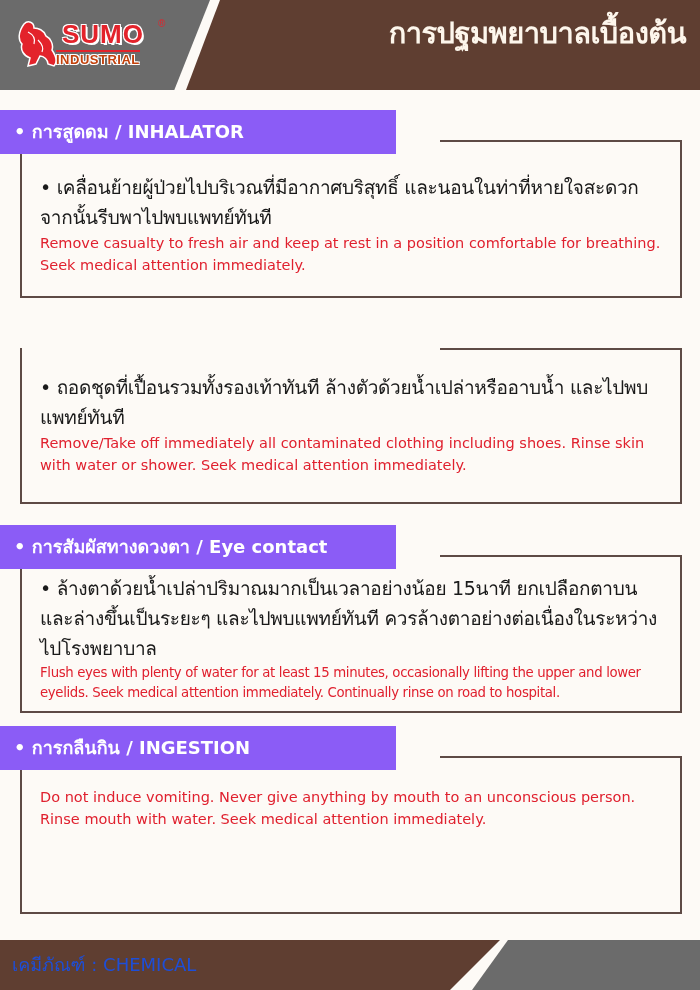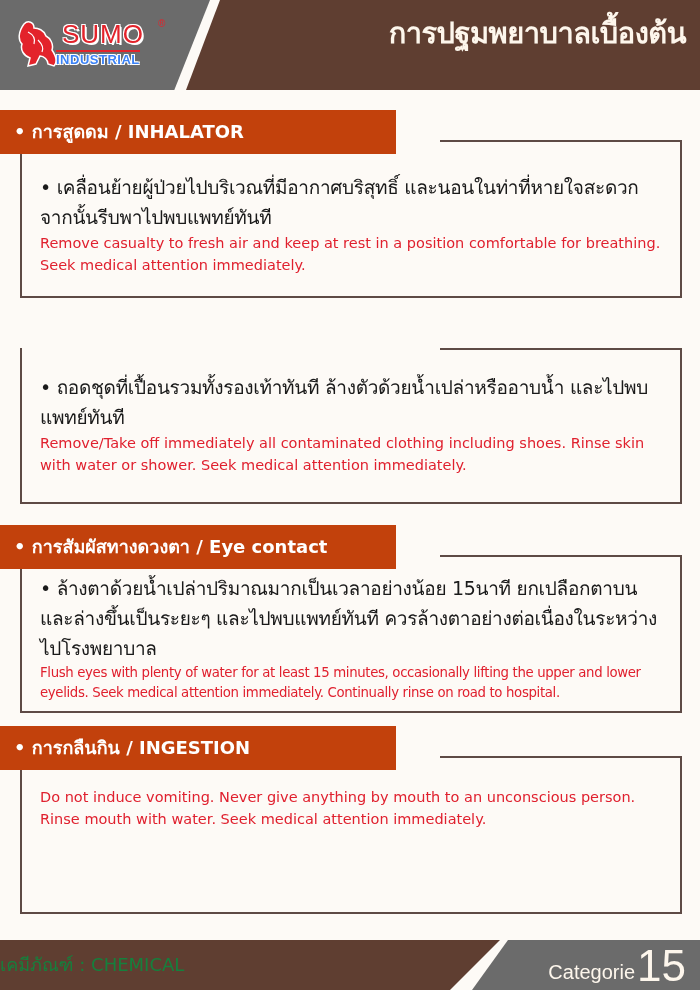--- a/index.html
+++ b/index.html
@@ -17,32 +17,32 @@
       position: absolute; left: 180px; top: 0; width: 520px; height: 90px;
       background: #5f3e31;
       clip-path: polygon(40px 0, 100% 0, 100% 100%, 6px 100%);
     }
     .logo { position: absolute; left: 10px; top: 18px; width: 160px; height: 56px; }
     .logo-figure {
       position: absolute; left: 4px; top: 2px; width: 46px; height: 48px;
     }
     .logo-sumo {
       position: absolute; left: 52px; top: 2px;
-      font-family: "Liberation Sans", sans-serif; font-weight: 400; font-size: 26px;
+      font-family: "Liberation Sans", sans-serif; font-weight: 700; font-size: 26px;
       color: #e3232b; letter-spacing: 1px; line-height: 28px;
       text-shadow: -1px -1px 0 #fff, 1px -1px 0 #fff, -1px 1px 0 #fff, 1px 1px 0 #fff, 2px 2px 0 #fff;
     }
     .logo-reg {
       position: absolute; left: 148px; top: 0px; font-size: 10px; color: #e3232b;
       font-family: "Liberation Sans", sans-serif;
     }
     .logo-industrial {
       position: absolute; left: 46px; top: 32px;
       font-family: "Liberation Sans", sans-serif; font-weight: 700; font-size: 13px;
-      color: #3b82f6; letter-spacing: 0.5px; line-height: 16px;
+      color: #c2410c; letter-spacing: 0.5px; line-height: 16px;
       border-top: 2px solid #e3232b;
       text-shadow: -1px -1px 0 #fff, 1px -1px 0 #fff, -1px 1px 0 #fff, 1px 1px 0 #fff;
     }
     .title-th {
       position: absolute; right: 14px; top: 16px;
       font-family: "DejaVu Sans", sans-serif; font-weight: 700; font-size: 29px;
       color: #fdf6ec; line-height: 34px; text-align: left; letter-spacing: -0.5px;
     }
     .title-en {
       position: absolute; right: 14px; top: 54px;
@@ -55,21 +55,21 @@
     .section-box {
       position: absolute; left: 20px; right: 18px; top: 0; bottom: 0;
       border-left: 2px solid #5e4a45; border-right: 2px solid #5e4a45; border-bottom: 2px solid #5e4a45;
     }
     .section-topline {
       position: absolute; left: 440px; right: 18px; top: 0;
       border-top: 2px solid #5e4a45;
     }
     .section-tab {
       position: absolute; left: 0; top: -30px; width: 396px; height: 44px;
-      background: #c2410c; color: #fff;
+      background: #8b5cf6; color: #fff;
       font-family: "DejaVu Sans", sans-serif; font-weight: 700; font-size: 18px;
       padding-left: 14px; line-height: 44px; white-space: nowrap;
     }
     .section-body { position: absolute; left: 40px; right: 30px; }
     .th-text {
       font-family: "DejaVu Sans", sans-serif; font-size: 19px; color: #1a1a1a;
       line-height: 30px; letter-spacing: -0.3px;
     }
     .en-text {
       font-family: "DejaVu Sans", sans-serif; font-size: 14.5px; color: #e0202e;
@@ -83,22 +83,22 @@
       position: absolute; left: 0; top: 0; width: 500px; height: 50px;
       background: #5f3e31;
       clip-path: polygon(0 0, 100% 0, 90% 100%, 0 100%);
     }
     .footer-gray {
       position: absolute; left: 460px; top: 0; width: 240px; height: 50px;
       background: #6b6b6b;
       clip-path: polygon(48px 0, 100% 0, 100% 100%, 12px 100%);
     }
     .footer-left {
-      position: absolute; left: 0; top: 0; line-height: 50px;
-      font-family: "DejaVu Sans", sans-serif; font-size: 18px; color: #15803d;
+      position: absolute; left: 12px; top: 0; line-height: 50px;
+      font-family: "DejaVu Sans", sans-serif; font-size: 18px; color: #1d4ed8;
     }
     .footer-right {
       position: absolute; right: 14px; top: 0; height: 50px;
       display: flex; align-items: flex-end; color: #fdf6ec;
     }
     .cat-label { font-family: "Liberation Sans", sans-serif; font-size: 20px; line-height: 20px; margin-bottom: 8px; }
     .cat-num { font-family: "Liberation Sans", sans-serif; font-size: 44px; line-height: 44px; margin-left: 2px; margin-bottom: 2px; }
   </style>
 </head>
 <body>
@@ -155,17 +155,13 @@
   <div class="section-tab">• การกลืนกิน / INGESTION</div>
   <div class="section-body" style="top:30px;">
     <div class="en-text">Do not induce vomiting. Never give anything by mouth to an unconscious person. Rinse mouth with water. Seek medical attention immediately.</div>
   </div>
 </div>
 
 <div class="footer">
   <div class="footer-brown"></div>
   <div class="footer-gray"></div>
   <div class="footer-left">เคมีภัณฑ์ : CHEMICAL</div>
-  <div class="footer-right">
-    <span class="cat-label">Categorie</span>
-    <span class="cat-num">15</span>
-  </div>
 </div>
 
 </body></html>

